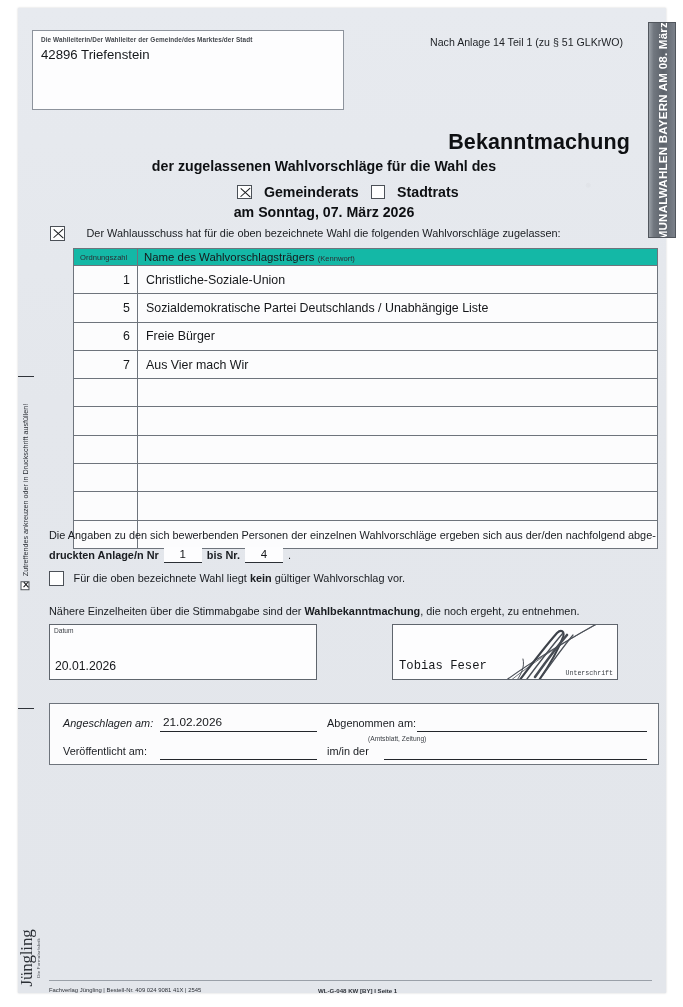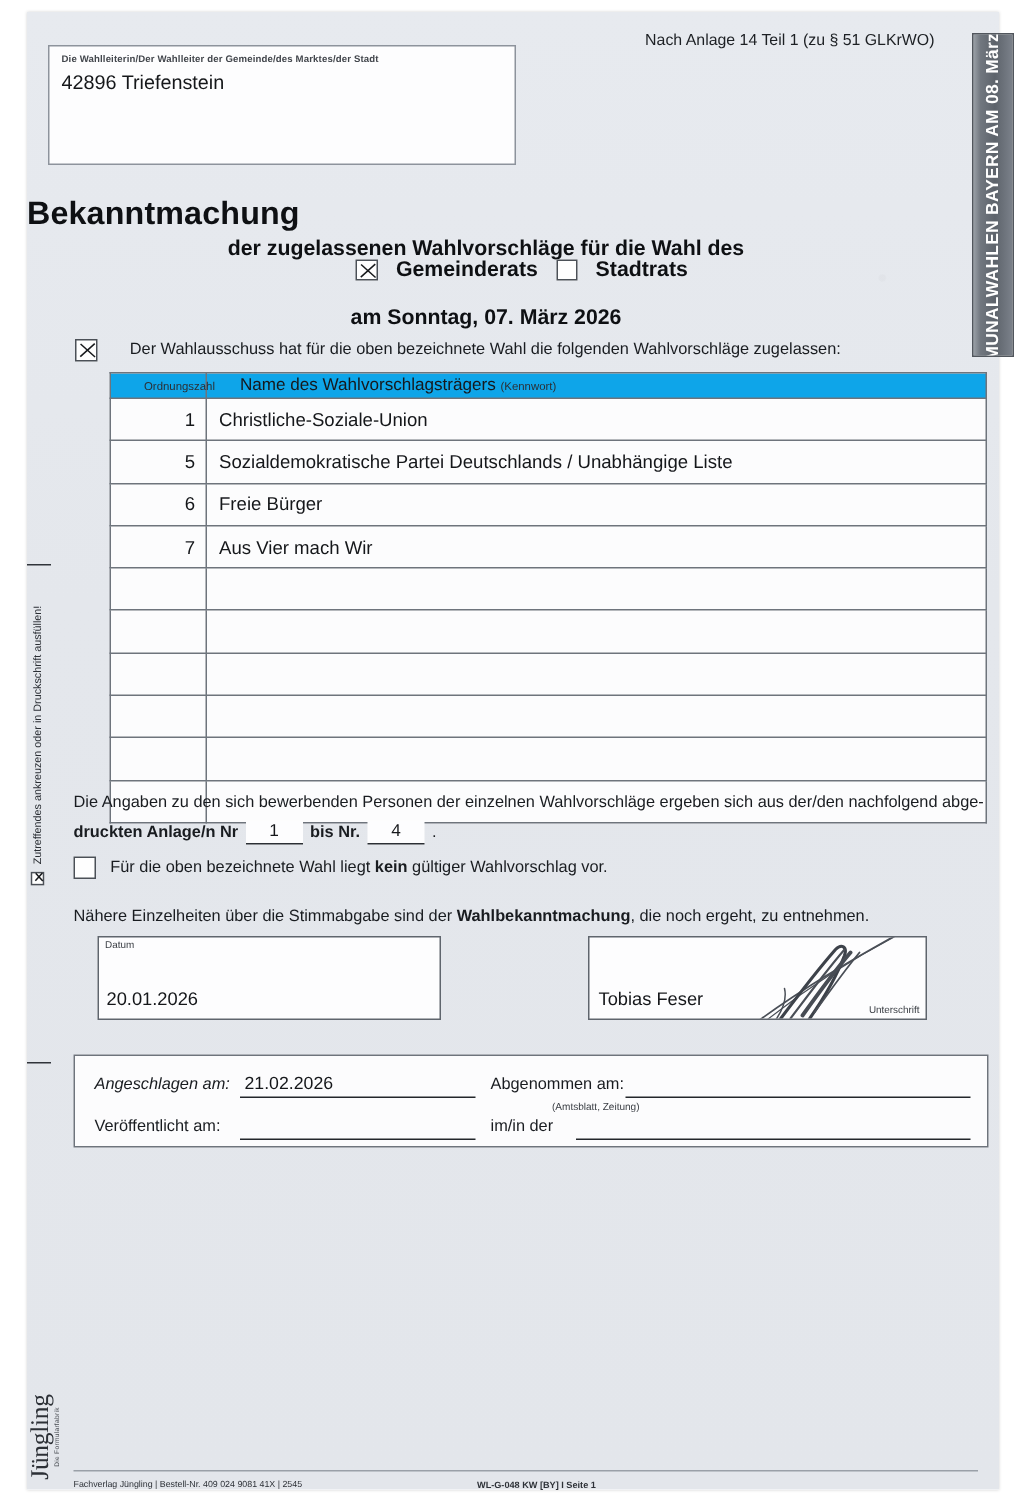--- a/index.html
+++ b/index.html
@@ -60,50 +60,50 @@
   .addr-lines {
     margin-top: 4px;
     font-size: 13.2px;
     line-height: 16.6px;
     color: #15171a;
   }
 
   .anlage-ref {
     position: absolute;
     right: 43px;
-    top: 13px;
+    top: 28px;
     font-size: 10.6px;
     color: #1d2024;
     white-space: nowrap;
   }
 
   
   .title-main {
     position: absolute;
     left: 0; right: 36px;
     top: 122px;
-    text-align: left;
+    text-align: right;
     font-size: 21.5px;
     font-weight: bold;
     color: #0e1013;
     letter-spacing: 0.1px;
   }
   .title-sub {
     position: absolute;
     left: 0; right: 36px;
     top: 150px;
     text-align: center;
     font-size: 14.2px;
     font-weight: bold;
     color: #0e1013;
   }
   .title-choice {
     position: absolute;
     left: 0; right: 36px;
-    top: 164px;
+    top: 176px;
     display: flex;
     justify-content: center;
     align-items: center;
     gap: 12px;
     font-size: 14.2px;
     font-weight: bold;
     color: #0e1013;
     padding-left: 48px;
   }
   .title-date {
@@ -173,23 +173,23 @@
   .tbl th, .tbl td {
     border: 1px solid #6e747c;
     box-sizing: border-box;
     background: #fcfcfd;
   }
   .tbl col.c1 { width: 64px; }
   .tbl th {
     height: 17px;
     font-weight: normal;
     text-align: left;
-    padding: 0 22px;
+    padding: 0 6px;
     vertical-align: middle;
-    background: #0ea5e9;
+    background: #14b8a6;
   }
   .th-ord {
     font-size: 7.6px;
     color: #2b2f35;
   }
   .th-name {
     font-size: 11.4px;
     color: #16181c;
   }
   .th-name .kw {
@@ -247,26 +247,25 @@
     align-items: center;
     gap: 10px;
   }
   .p-naehere { top: 596px; }
 
   
   .datum-box {
     position: absolute;
     left: 31px;
     top: 616px;
-    width: 229px;
+    width: 268px;
     height: 56px;
     background: #fdfdfe;
     border: 1px solid #5f656d;
     box-sizing: border-box;
-    margin-left: 16px;
   }
   .datum-caption {
     position: absolute;
     left: 4px; top: 2px;
     font-size: 6.6px;
     color: #3a3e44;
   }
   .datum-value {
     position: absolute;
     left: 5px; bottom: 6px;
@@ -276,20 +275,21 @@
   .sig-box {
     position: absolute;
     left: 374px;
     top: 616px;
     width: 226px;
     height: 56px;
     background: #fdfdfe;
     border: 1px solid #5f656d;
     box-sizing: border-box;
     overflow: hidden;
+    font-family: Liberation Mono, monospace;
   }
   .sig-name {
     position: absolute;
     left: 6px; bottom: 6px;
     font-size: 12.2px;
     color: #15171a;
   }
   .sig-caption {
     position: absolute;
     right: 4px; bottom: 2px;

